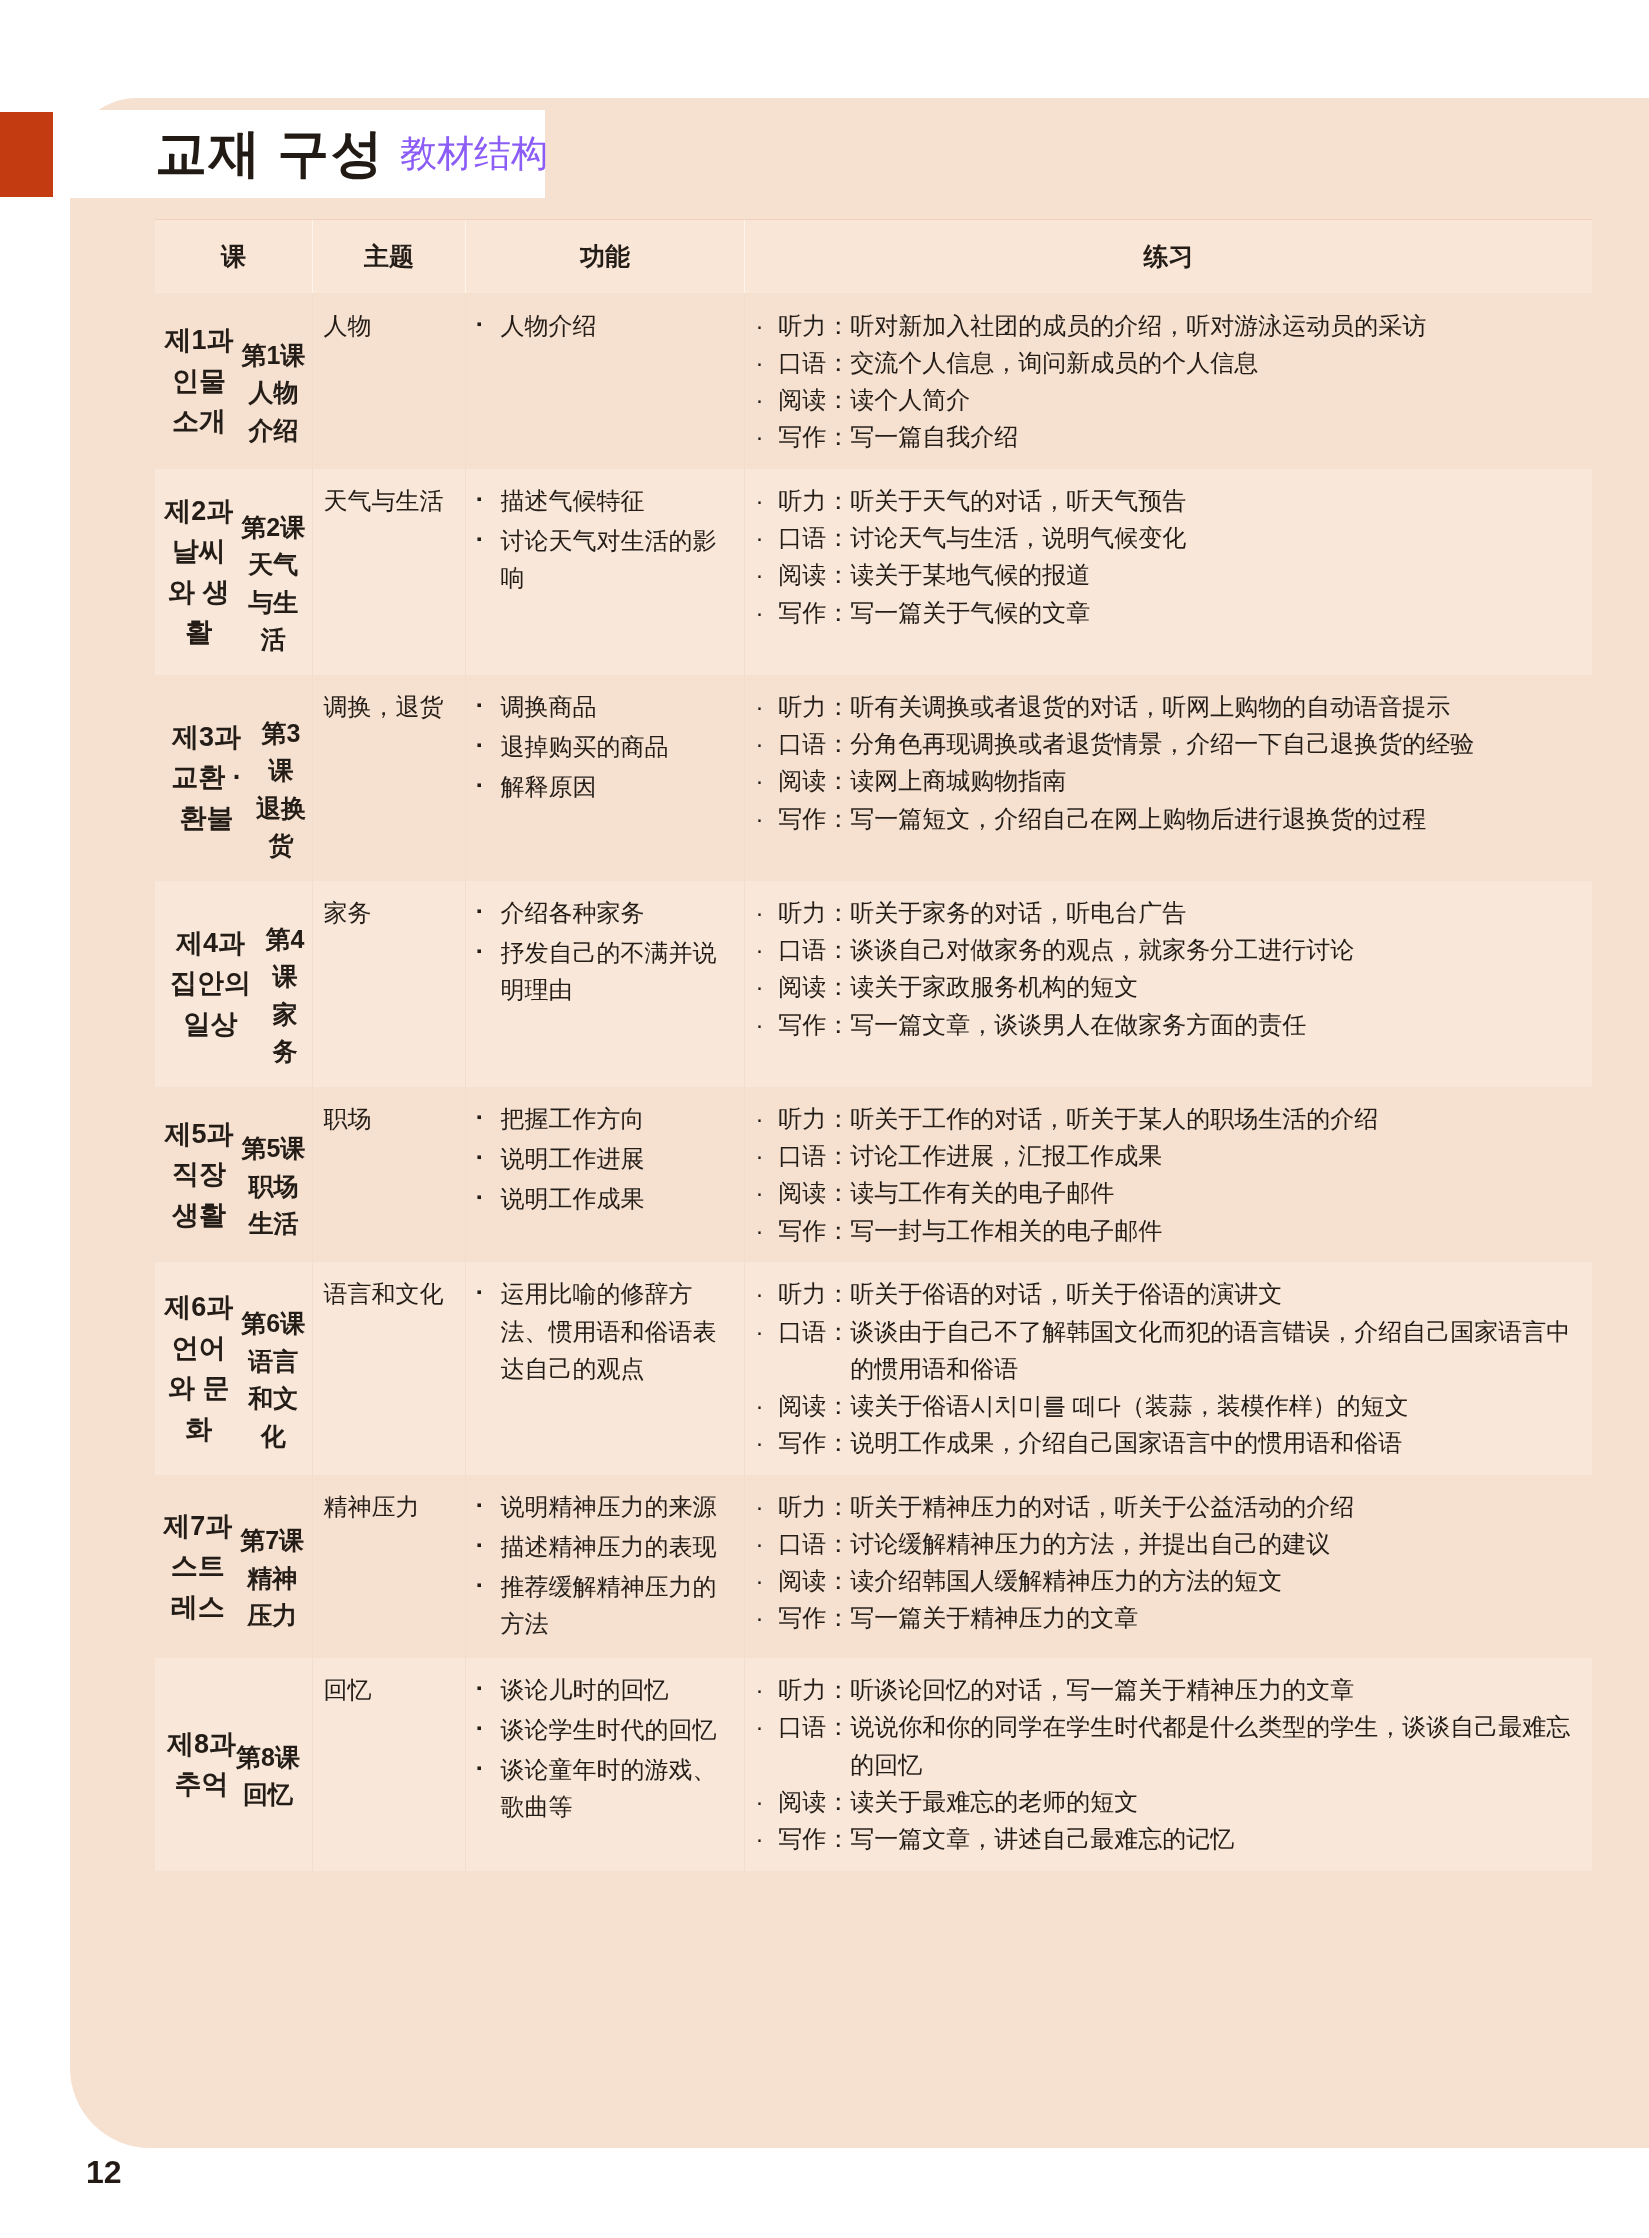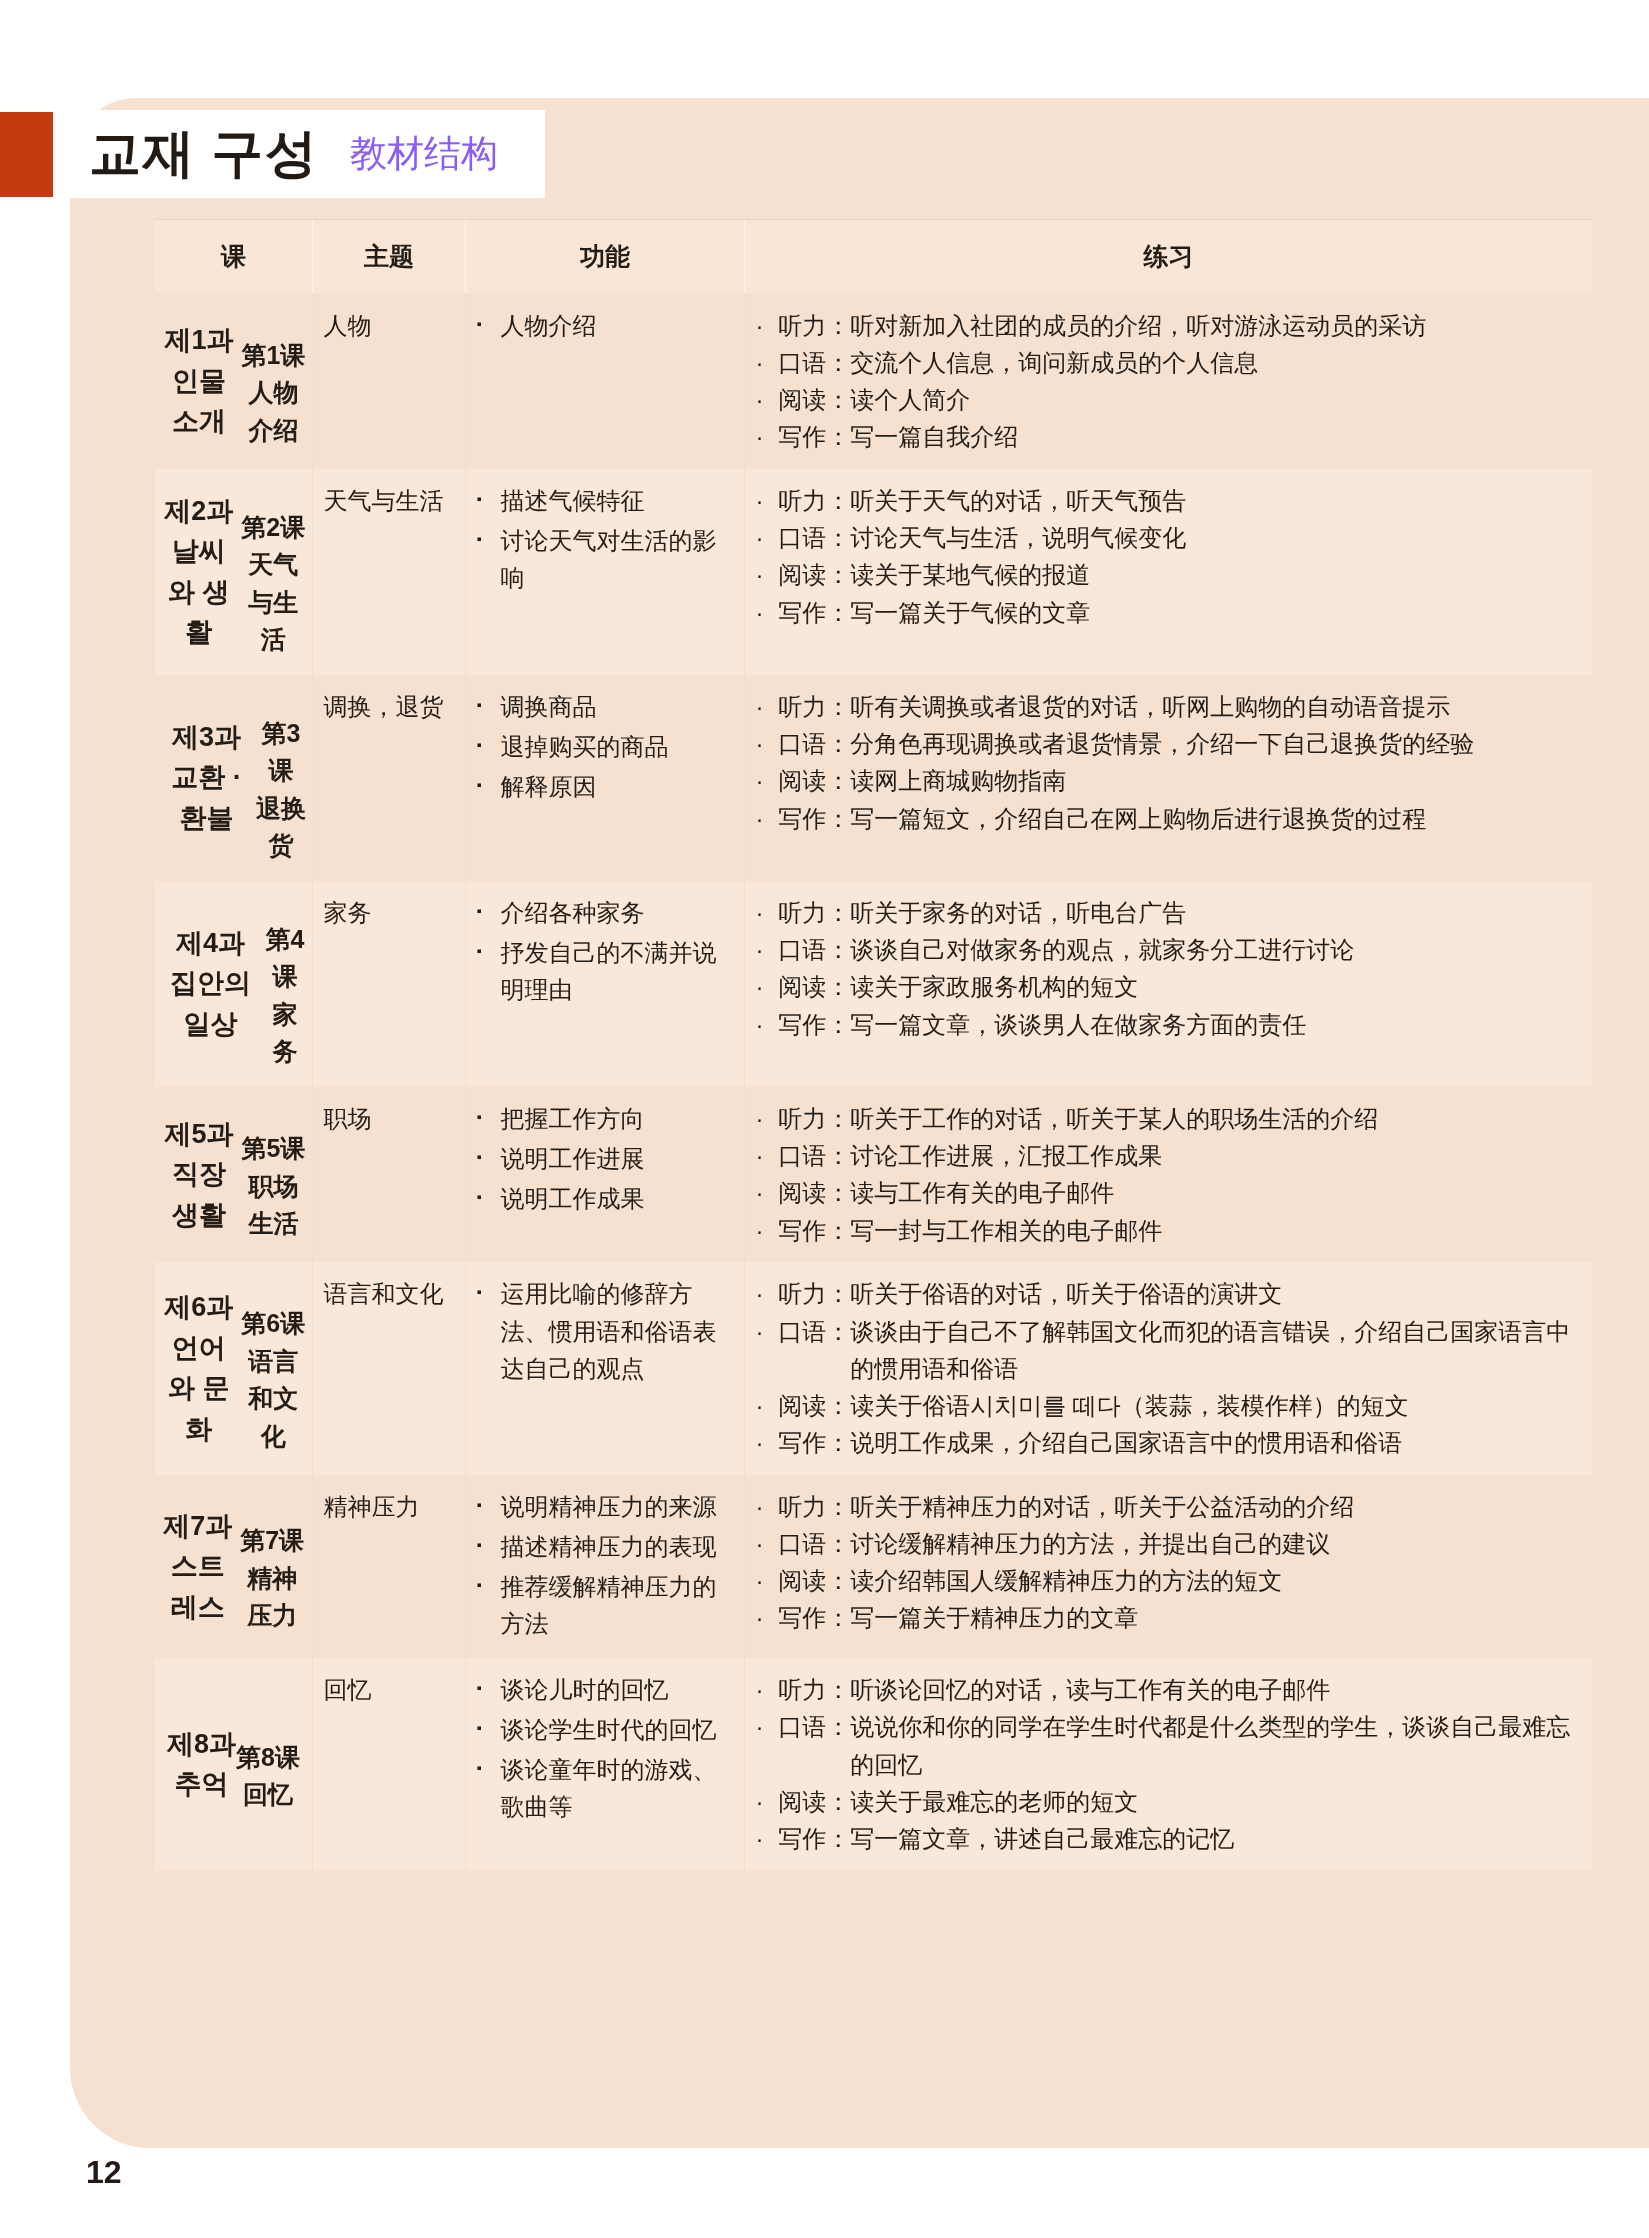--- a/index.html
+++ b/index.html
@@ -8,21 +8,21 @@
     background:#ffffff;color:#241d17;
     font-family:"Liberation Sans","DejaVu Sans",sans-serif;
   }
   .red-block{position:absolute;left:0;top:112px;width:64px;height:85px;background:#c33b10;}
   .container{
     position:absolute;left:70px;top:98px;width:1579px;height:2050px;
     background:#f6e1d1;border-radius:67px 0 0 80px;
   }
   .title-box{
     position:absolute;left:53px;top:110px;width:492px;height:88px;background:#ffffff;
-    display:flex;align-items:center;gap:32px;padding-left:36px;box-sizing:border-box;
+    display:flex;align-items:center;gap:16px;padding-left:102px;box-sizing:border-box;
   }
   .title-ko{font-size:52px;font-weight:bold;letter-spacing:1.3px;color:#221b15;white-space:nowrap;}
   .title-zh{font-size:37px;color:#8b5cf6;white-space:nowrap;}
   .tbl{
     position:absolute;left:155px;top:219px;width:1437px;
     font-size:24px;line-height:1.55;border-top:1.3px solid #efd3bf;
   }
   .row{display:grid;grid-template-columns:158px 153px 279px 1fr;}
   .row.alt{background:#f9e8da;}
   .row.head{background:#f9e6d7;}
@@ -408,21 +408,21 @@
         </div>
         <div class="func-line">
           <span class="func-bullet">▪</span>
           <span class="func-text">谈论童年时的游戏、歌曲等</span>
         </div>
       </div>
       <div class="cell ex">
         <div class="ex-line">
           <span class="ex-bullet">·</span>
           <span class="ex-label">听力：</span>
-          <span class="ex-text">听谈论回忆的对话，读与工作有关的电子邮件</span>
+          <span class="ex-text">听谈论回忆的对话，写一篇关于精神压力的文章</span>
         </div>
         <div class="ex-line">
           <span class="ex-bullet">·</span>
           <span class="ex-label">口语：</span>
           <span class="ex-text">说说你和你的同学在学生时代都是什么类型的学生，谈谈自己最难忘的回忆</span>
         </div>
         <div class="ex-line">
           <span class="ex-bullet">·</span>
           <span class="ex-label">阅读：</span>
           <span class="ex-text">读关于最难忘的老师的短文</span>

